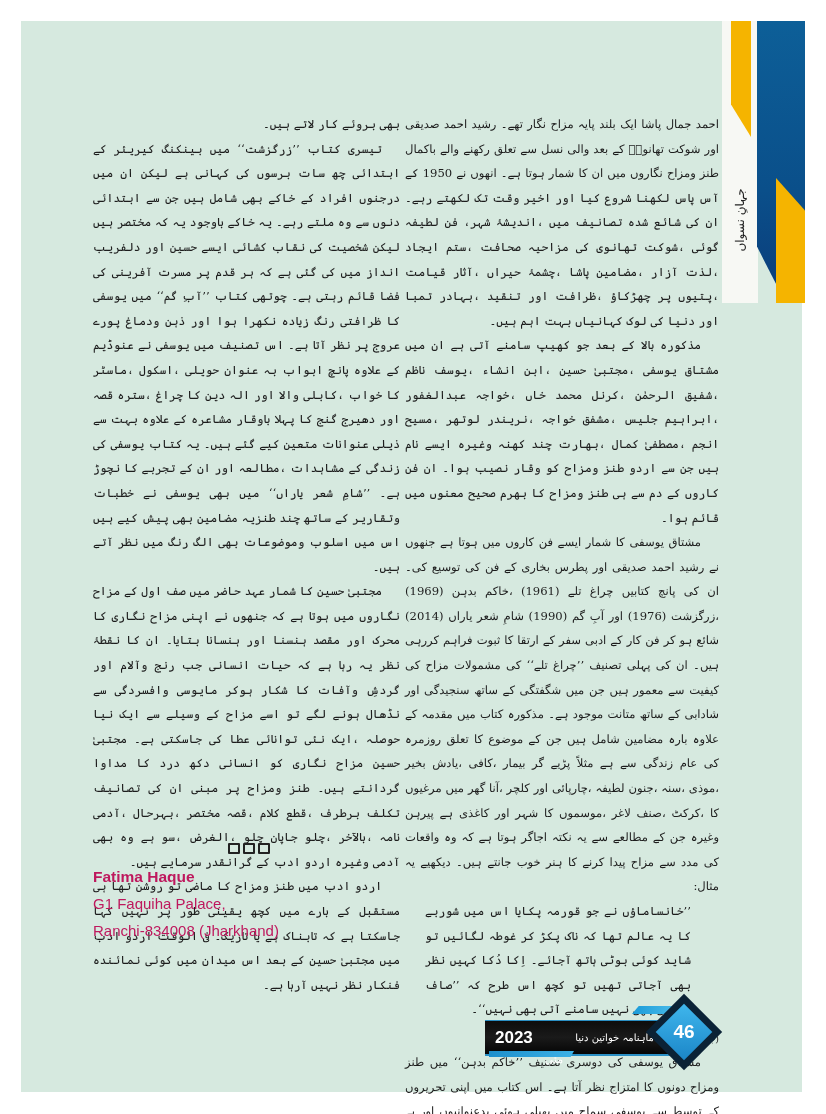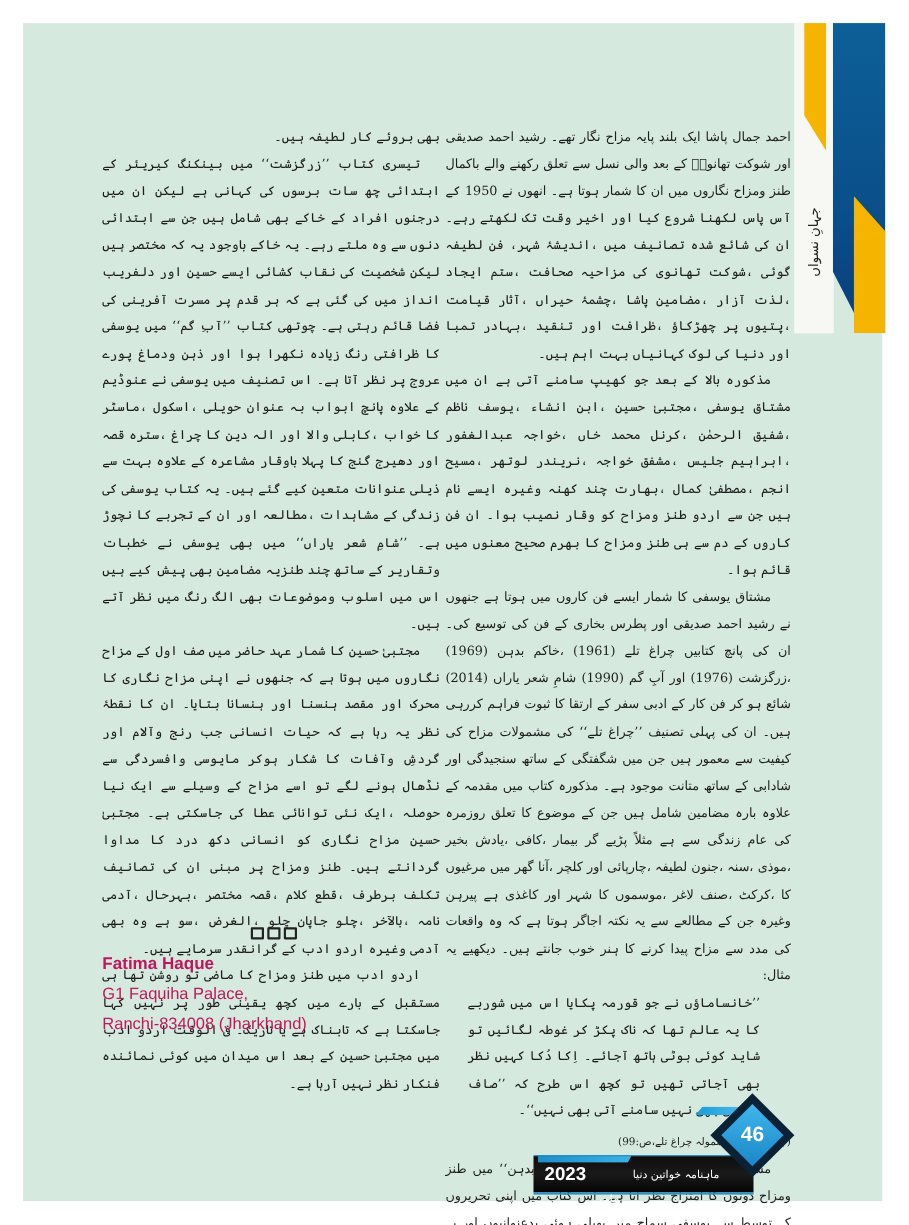--- a/index.html
+++ b/index.html
@@ -66,21 +66,21 @@
   .address .name { font-weight: bold; font-size: 15.5px; line-height: 26px; }
   .address .line { font-size: 15px; line-height: 27px; }
 
   
   .badge-accent-top {
     position: absolute; left: 632px; top: 1006px; width: 56px; height: 8px;
     background: linear-gradient(90deg, #1a9bd8, #58c4ee);
     clip-path: polygon(12% 0, 100% 0, 100% 100%, 0 100%);
   }
   .badge-bar {
-    position: absolute; left: 485px; top: 1050px; width: 200px; height: 36px;
+    position: absolute; left: 485px; top: 1020px; width: 200px; height: 36px;
     background: linear-gradient(180deg, #0d0d0d 0%, #1a1a1a 50%, #050505 100%);
     border-top: 1px solid #2a8fc4; border-bottom: 2px solid #2a8fc4;
     display: flex; align-items: center; padding-left: 10px; gap: 12px;
   }
   .badge-year { color: #fff; font-family: "Liberation Sans", sans-serif; font-weight: bold; font-size: 17px; }
   .badge-month { color: #fff; font-family: "DejaVu Serif", serif; font-size: 11px; margin-top: 44px; }
   .badge-mag { color: #fff; font-family: "DejaVu Serif", serif; font-size: 10px; direction: rtl; }
   .badge-accent-bottom {
     position: absolute; left: 489px; top: 1051px; width: 85px; height: 6px;
     background: linear-gradient(90deg, #1d8fcc, #3cb2e6);
@@ -116,21 +116,21 @@
 <div class="col col-right">
   <p class="noindent">احمد جمال پاشا ایک بلند پایہ مزاح نگار تھے۔ رشید احمد صدیقی اور شوکت تھانویؒ کے بعد والی نسل سے تعلق رکھنے والے باکمال طنز ومزاح نگاروں میں ان کا شمار ہوتا ہے۔ انھوں نے 1950 کے آس پاس لکھنا شروع کیا اور اخیر وقت تک لکھتے رہے۔ ان کی شائع شدہ تصانیف میں ،اندیشۂ شہر، فن لطیفہ گوئی ،شوکت تھانوی کی مزاحیہ صحافت ،ستم ایجاد ،لذت آزار ،مضامین پاشا ،چشمۂ حیراں ،آثار قیامت ،پتیوں پر چھڑکاؤ ،ظرافت اور تنقید ،بہادر تمبا اور دنیا کی لوک کہانیاں بہت اہم ہیں۔</p>
   <p>مذکورہ بالا کے بعد جو کھیپ سامنے آتی ہے ان میں مشتاق یوسفی ،مجتبیٰ حسین ،ابن انشاء ،یوسف ناظم ،شفیق الرحمٰن ،کرنل محمد خاں ،خواجہ عبدالغفور ،ابراہیم جلیس ،مشفق خواجہ ،نریندر لوتھر ،مسیح انجم ،مصطفیٰ کمال ،بھارت چند کھنہ وغیرہ ایسے نام ہیں جن سے اردو طنز ومزاح کو وقار نصیب ہوا۔ ان فن کاروں کے دم سے ہی طنز ومزاح کا بھرم صحیح معنوں میں قائم ہوا۔</p>
   <p>مشتاق یوسفی کا شمار ایسے فن کاروں میں ہوتا ہے جنھوں نے رشید احمد صدیقی اور پطرس بخاری کے فن کی توسیع کی۔ ان کی پانچ کتابیں چراغ تلے (1961) ،خاکم بدہن (1969) ،زرگزشت (1976) اور آبِ گم (1990) شامِ شعر یاراں (2014) شائع ہو کر فن کار کے ادبی سفر کے ارتقا کا ثبوت فراہم کررہی ہیں۔ ان کی پہلی تصنیف ’’چراغ تلے‘‘ کی مشمولات مزاح کی کیفیت سے معمور ہیں جن میں شگفتگی کے ساتھ سنجیدگی اور شادابی کے ساتھ متانت موجود ہے۔ مذکورہ کتاب میں مقدمہ کے علاوہ بارہ مضامین شامل ہیں جن کے موضوع کا تعلق روزمرہ کی عام زندگی سے ہے مثلاً پڑیے گر بیمار ،کافی ،یادش بخیر ،موذی ،سنہ ،جنون لطیفہ ،چارپائی اور کلچر ،آنا گھر میں مرغیوں کا ،کرکٹ ،صنف لاغر ،موسموں کا شہر اور کاغذی ہے پیرہن وغیرہ جن کے مطالعے سے یہ نکتہ اجاگر ہوتا ہے کہ وہ واقعات کی مدد سے مزاح پیدا کرنے کا ہنر خوب جانتے ہیں۔ دیکھیے یہ مثال:</p>
   <p class="quote">’’خانساماؤں نے جو قورمہ پکایا اس میں شوربے کا یہ عالم تھا کہ ناک پکڑ کر غوطہ لگائیں تو شاید کوئی بوٹی ہاتھ آجائے۔ اِکا دُکا کہیں نظر بھی آجاتی تھیں تو کچھ اس طرح کہ ’’صاف چھپتی بھی نہیں سامنے آتی بھی نہیں‘‘۔</p>
   <p class="cite">(جنون لطیفہ مشمولہ چراغ تلے،ص:99)</p>
   <p>مشتاق یوسفی کی دوسری تصنیف ’’خاکم بدہن‘‘ میں طنز ومزاح دونوں کا امتزاج نظر آتا ہے۔ اس کتاب میں اپنی تحریروں کے توسط سے یوسفی سماج میں پھیلی ہوئی بدعنوانیوں اور بے اعتدالیوں کی پول کھولنے کے لیے طنز ومزاح کے تیکھے پیرائے کے ساتھ ساتھ اپنی ذہانت اور مشاہدے کو</p>
 </div>
 
 <div class="col col-left">
-  <p class="noindent">بھی بروئے کار لطیفہ ہیں۔</p>
+  <p class="noindent">بھی بروئے کار لاتے ہیں۔</p>
   <p>تیسری کتاب ’’زرگزشت‘‘ میں بینکنگ کیریئر کے ابتدائی چھ سات برسوں کی کہانی ہے لیکن ان میں درجنوں افراد کے خاکے بھی شامل ہیں جن سے ابتدائی دنوں سے وہ ملتے رہے۔ یہ خاکے باوجود یہ کہ مختصر ہیں لیکن شخصیت کی نقاب کشائی ایسے حسین اور دلفریب انداز میں کی گئی ہے کہ ہر قدم پر مسرت آفرینی کی فضا قائم رہتی ہے۔ چوتھی کتاب ’’آبِ گم‘‘ میں یوسفی کا ظرافتی رنگ زیادہ نکھرا ہوا اور ذہن ودماغ پورے عروج پر نظر آتا ہے۔ اس تصنیف میں یوسفی نے عنوڈیم کے علاوہ پانچ ابواب بہ عنوان حویلی ،اسکول ،ماسٹر کا خواب ،کابلی والا اور الہ دین کا چراغ ،سترہ قصہ اور دھیرج گنج کا پہلا باوقار مشاعرہ کے علاوہ بہت سے ذیلی عنوانات متعین کیے گئے ہیں۔ یہ کتاب یوسفی کی زندگی کے مشاہدات ،مطالعہ اور ان کے تجربے کا نچوڑ ہے۔ ’’شامِ شعر یاراں‘‘ میں بھی یوسفی نے خطبات وتقاریر کے ساتھ چند طنزیہ مضامین بھی پیش کیے ہیں اس میں اسلوب وموضوعات بھی الگ رنگ میں نظر آتے ہیں۔</p>
   <p>مجتبیٰ حسین کا شمار عہد حاضر میں صف اول کے مزاح نگاروں میں ہوتا ہے کہ جنھوں نے اپنی مزاح نگاری کا محرک اور مقصد ہنسنا اور ہنسانا بتایا۔ ان کا نقطۂ نظر یہ رہا ہے کہ حیات انسانی جب رنج وآلام اور گردشِ وآفات کا شکار ہوکر مایوسی وافسردگی سے نڈھال ہونے لگے تو اسے مزاح کے وسیلے سے ایک نیا حوصلہ ،ایک نئی توانائی عطا کی جاسکتی ہے۔ مجتبیٰ حسین مزاح نگاری کو انسانی دکھ درد کا مداوا گردانتے ہیں۔ طنز ومزاح پر مبنی ان کی تصانیف تکلف برطرف ،قطع کلام ،قصہ مختصر ،بہرحال ،آدمی نامہ ،بالآخر ،چلو جاپان چلو ،الغرض ،سو ہے وہ بھی آدمی وغیرہ اردو ادب کے گرانقدر سرمایے ہیں۔</p>
   <p>اردو ادب میں طنز ومزاح کا ماضی تو روشن تھا ہی مستقبل کے بارے میں کچھ یقینی طور پر نہیں کہا جاسکتا ہے کہ تابناک ہے یا تاریک۔ فی الوقت اردو ادب میں مجتبیٰ حسین کے بعد اس میدان میں کوئی نمائندہ فنکار نظر نہیں آرہا ہے۔</p>
 </div>
 
 <div class="separator">
   <span></span>
   <span></span>
   <span></span>
 </div>

